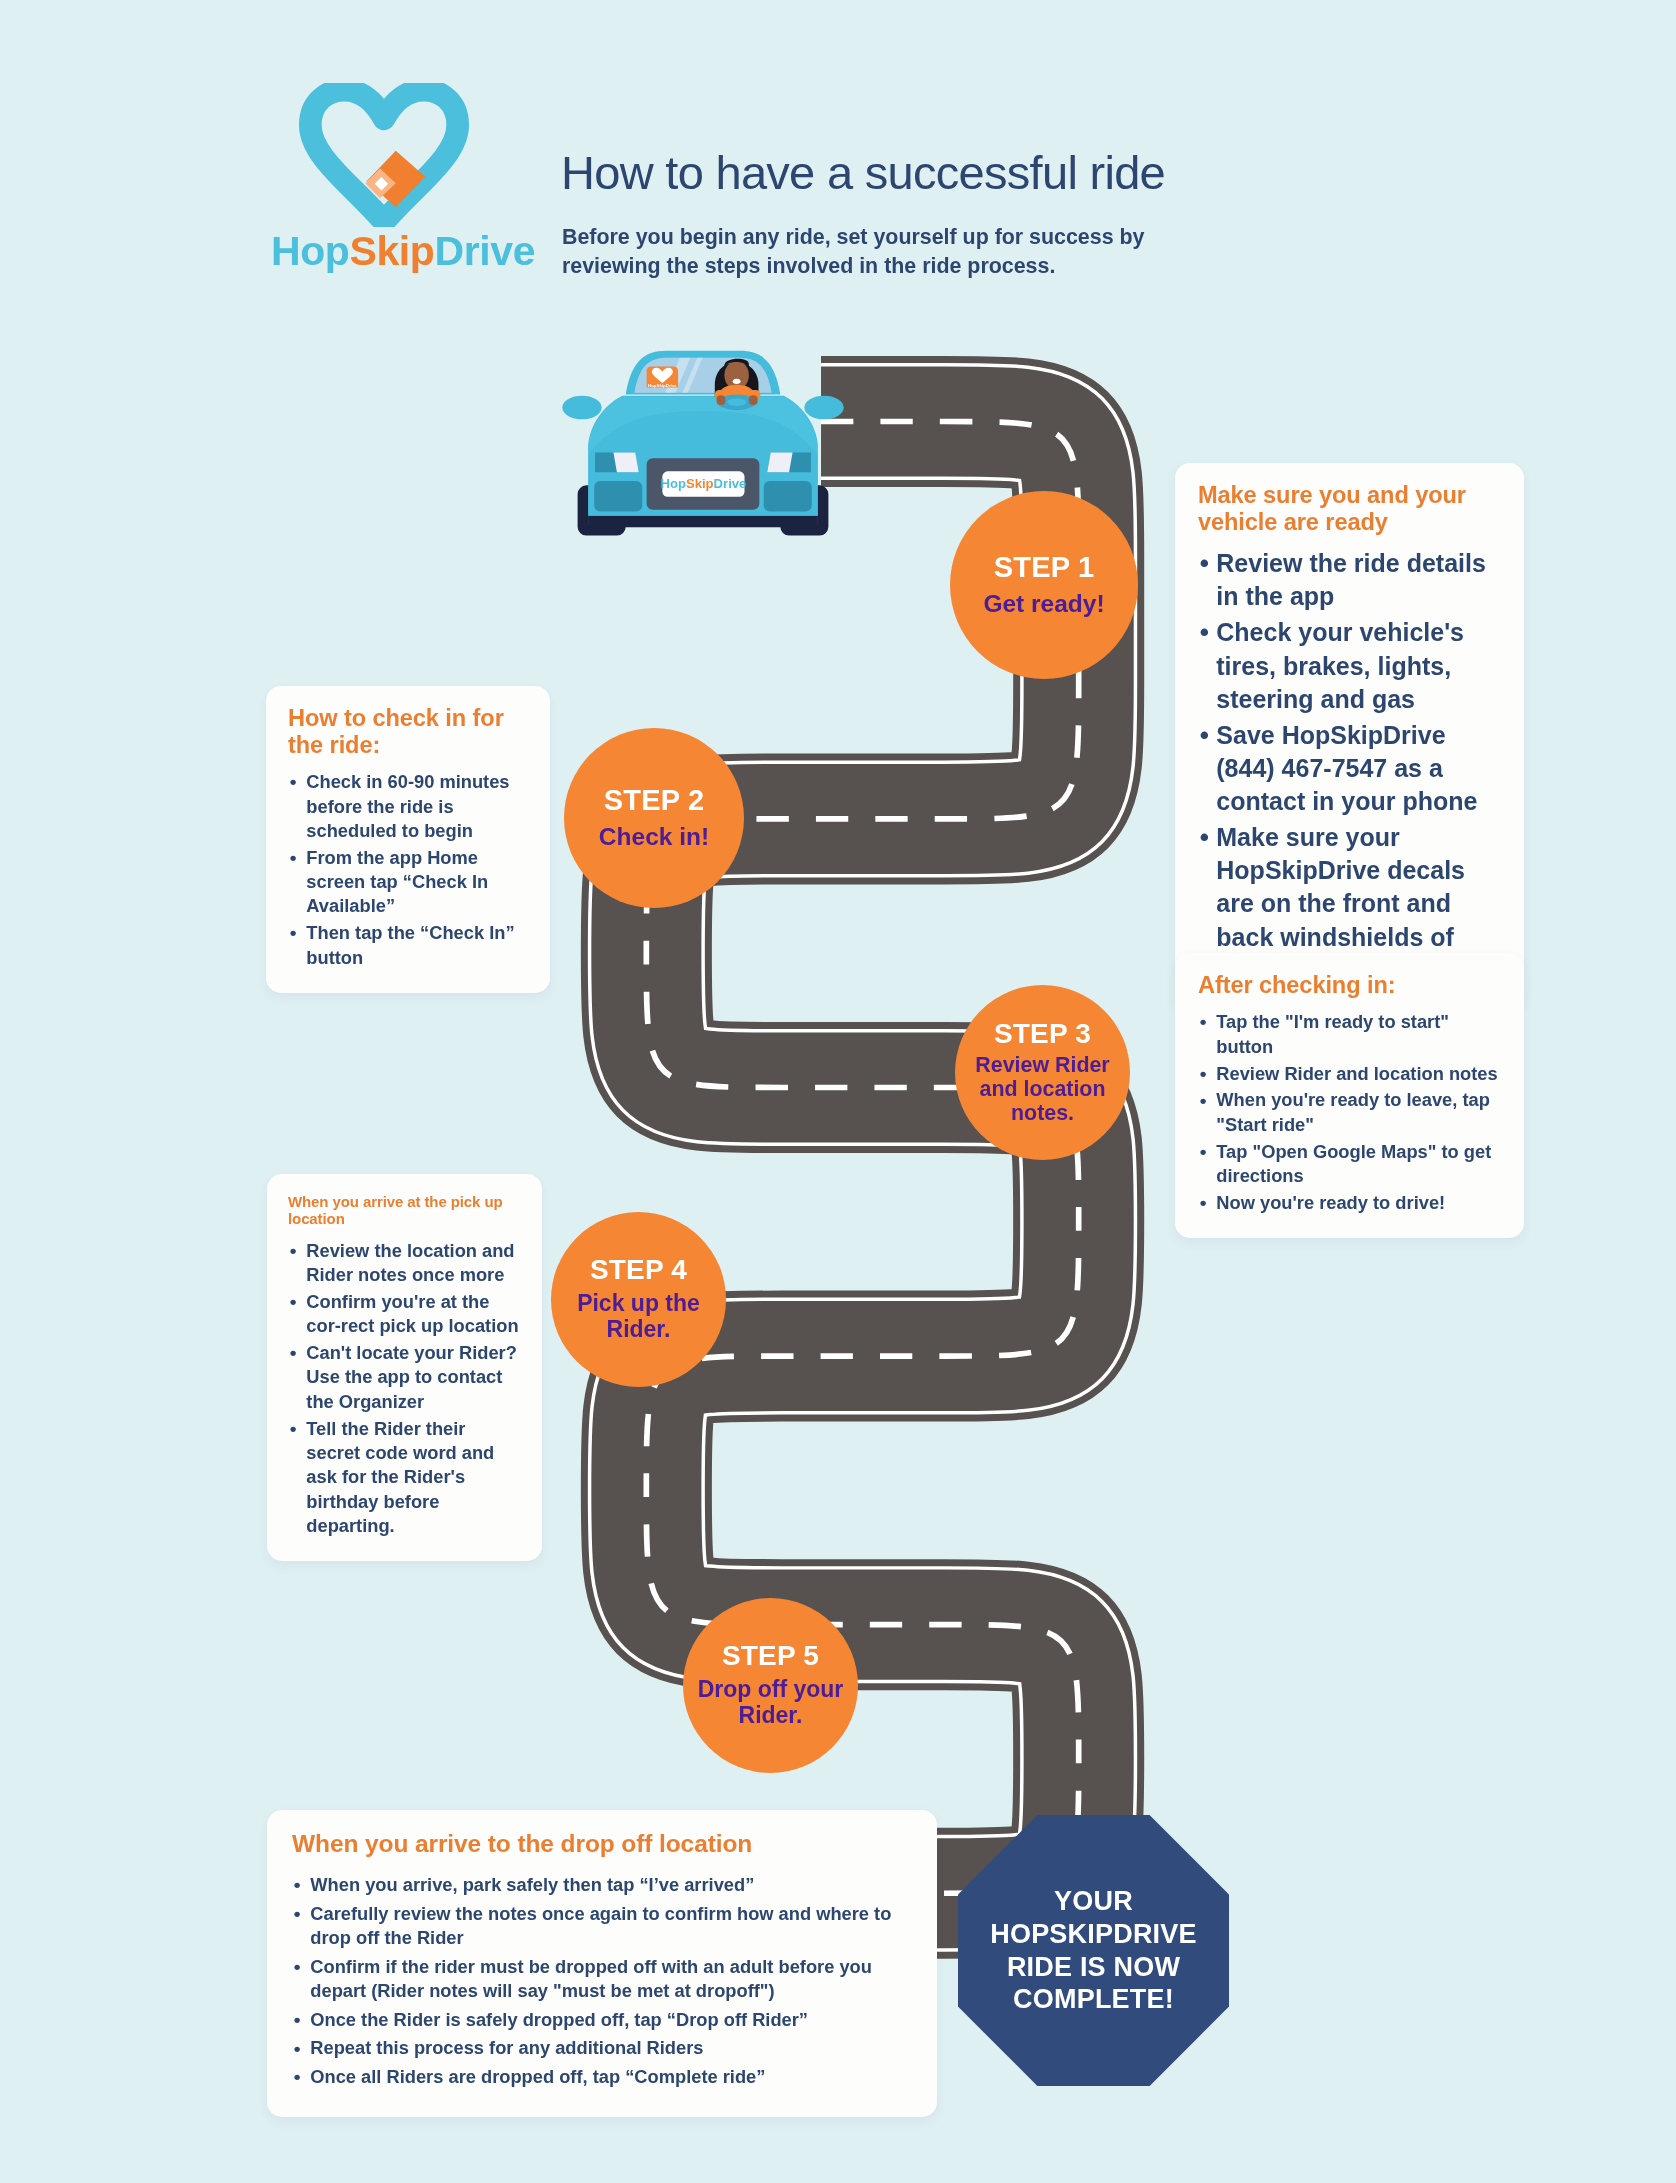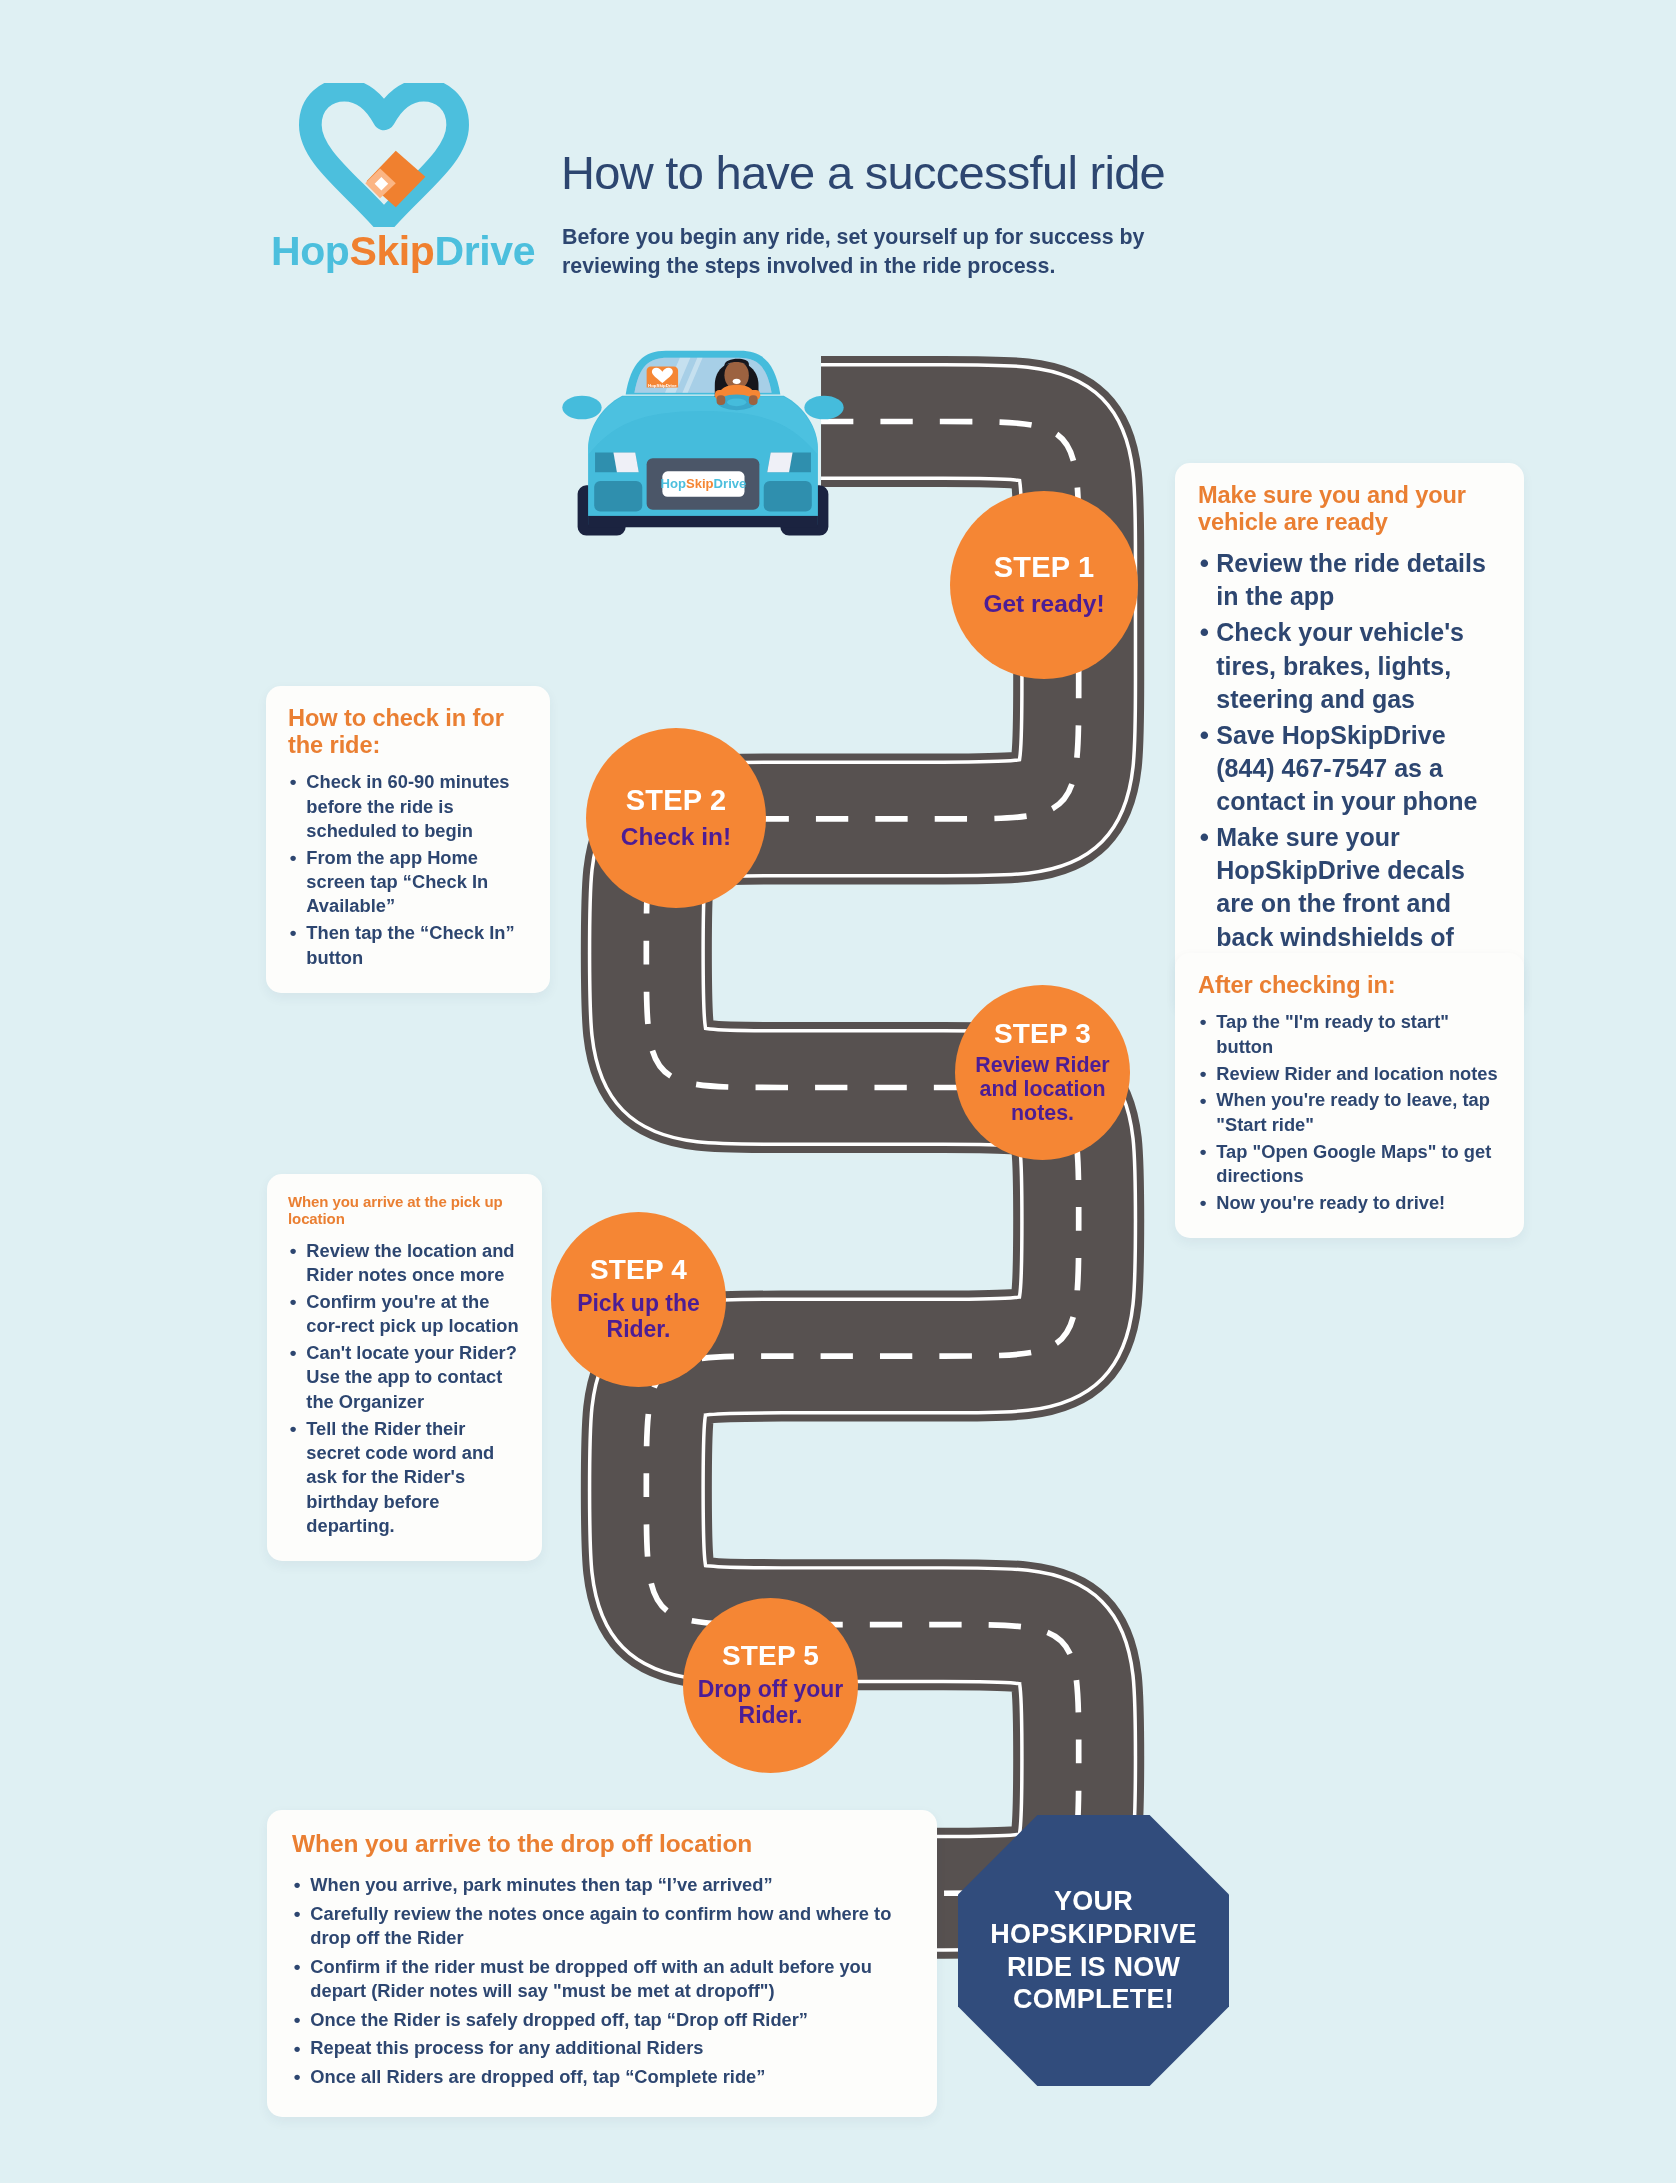--- a/index.html
+++ b/index.html
@@ -36,21 +36,21 @@
   .step-circle{position:absolute;border-radius:50%;background:#f58634;
     display:flex;flex-direction:column;align-items:center;justify-content:center;
     text-align:center;box-sizing:border-box;}
   .step-circle .num{color:#ffffff;font-weight:700;letter-spacing:0.2px;line-height:1;}
   .step-circle .cap{color:#4c1d95;font-weight:700;line-height:1.12;}
 
   #step1{left:950px;top:491px;width:188px;height:188px;}
   #step1 .num{font-size:29px;margin-bottom:7.9px;}
   #step1 .cap{font-size:24.5px;}
 
-  #step2{left:586px;top:728px;width:180px;height:180px;}
+  #step2{left:564px;top:728px;width:180px;height:180px;}
   #step2 .num{font-size:29px;margin-bottom:7.9px;}
   #step2 .cap{font-size:24.5px;}
 
   #step3{left:955px;top:985px;width:175px;height:175px;}
   #step3 .num{font-size:28px;margin-bottom:6.1px;}
   #step3 .cap{font-size:21.4px;}
 
   #step4{left:551px;top:1212px;width:175px;height:175px;}
   #step4 .num{font-size:28px;margin-bottom:7px;}
   #step4 .cap{font-size:23px;}
@@ -262,21 +262,21 @@
         <li>Review the location and Rider notes once more</li>
         <li>Confirm you're at the cor-rect pick up location</li>
         <li>Can't locate your Rider? Use the app to contact the Organizer</li>
         <li>Tell the Rider their secret code word and ask for the Rider's birthday before departing.</li>
       </ul>
   </div>
 
   <div class="card" id="card5">
     <h3>When you arrive to the drop off location</h3>
     <ul>
-        <li>When you arrive, park minutes then tap “I’ve arrived”</li>
+        <li>When you arrive, park safely then tap “I’ve arrived”</li>
         <li>Carefully review the notes once again to confirm how and where to drop off the Rider</li>
         <li>Confirm if the rider must be dropped off with an adult before you depart (Rider notes will say "must be met at dropoff")</li>
         <li>Once the Rider is safely dropped off, tap “Drop off Rider”</li>
         <li>Repeat this process for any additional Riders</li>
         <li>Once all Riders are dropped off, tap “Complete ride”</li>
       </ul>
   </div>
 
   <div class="octagon">
     <span>YOUR HOPSKIPDRIVE RIDE IS NOW COMPLETE!</span>

